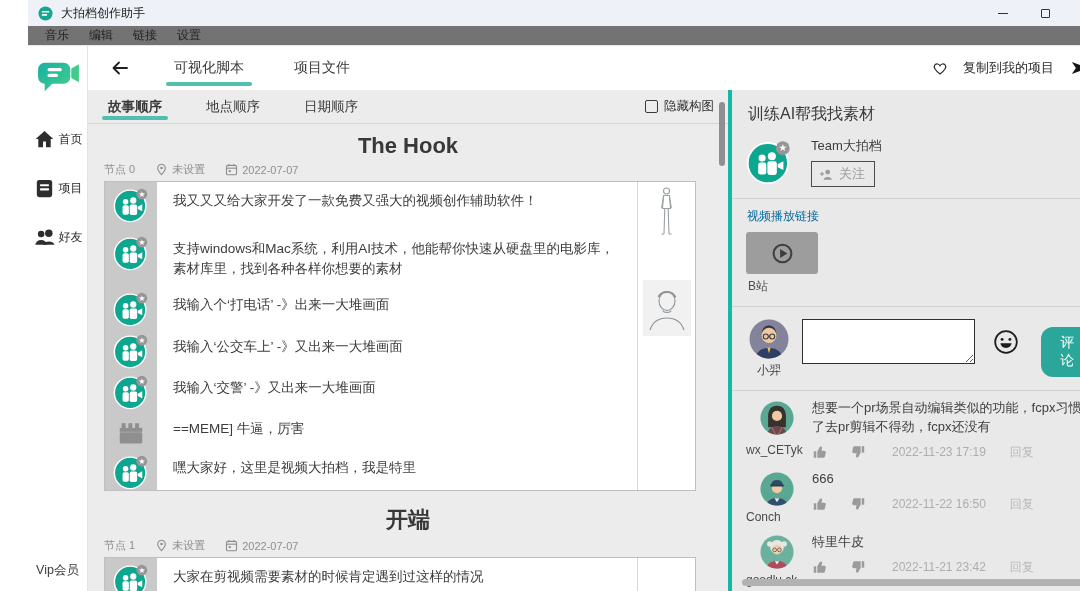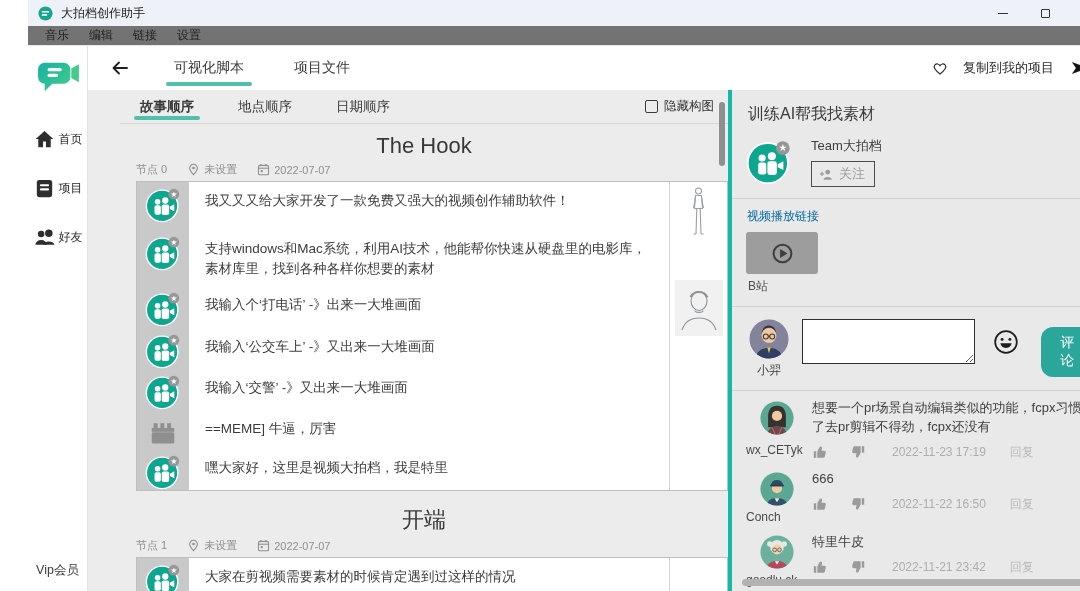--- a/index.html
+++ b/index.html
@@ -38,31 +38,31 @@
   .back-btn { width:22px; height:22px; display:flex; align-items:center; cursor:pointer; }
   .htabs { display:flex; gap:50px; margin-left:42px; height:100%; }
   .htab { display:flex; align-items:center; font-size:14px; color:#3a3a3a; position:relative; cursor:pointer; }
   .htab.active::after { content:""; position:absolute; left:-8px; right:-8px; bottom:4px; height:4px; border-radius:3px; background:#52bfae; }
   .header-right { margin-left:auto; display:flex; align-items:center; gap:14px; }
   .copy-btn { display:flex; align-items:center; gap:16px; font-size:13px; color:#2b2b2b; cursor:pointer; }
 
   .content { flex:1; display:flex; min-height:0; }
 
   
-  .script-area { width:640px; background:#ececec; position:relative; overflow:hidden; flex:0 0 auto;padding-left:32px; }
+  .script-area { width:640px; background:#ececec; position:relative; overflow:hidden; flex:0 0 auto; }
   .order-row { height:34px; display:flex; align-items:center; padding:0 14px 0 20px; border-bottom:1px solid #d6d6d6; }
   .order-tabs { display:flex; gap:44px; height:100%; }
   .order-tab { display:flex; align-items:center; font-size:13.5px; color:#3a3a3a; position:relative; cursor:pointer; }
   .order-tab.active { font-weight:bold; }
   .order-tab.active::after { content:""; position:absolute; left:-6px; right:-6px; bottom:3px; height:4px; border-radius:3px; background:#52bfae; }
   .hide-comp { margin-left:auto; display:flex; align-items:center; gap:6px; }
   .checkbox { width:13px; height:13px; border:1.5px solid #3a3a3a; border-radius:2px; background:#ececec; cursor:pointer; }
   .hide-label { font-size:12.5px; color:#2f2f2f; }
 
-  .section-title { text-align:center; font-size:22px; font-weight:normal; color:#383838; margin-top:9px; font-family:"Liberation Sans",sans-serif; }
+  .section-title { text-align:center; font-size:22px; font-weight:bold; color:#383838; margin-top:9px; font-family:"Liberation Sans",sans-serif; }
   .sec1 .section-title { margin-top:14px; }
   .meta-row { display:flex; align-items:center; gap:20px; margin:3px 0 4px 16px; font-size:11px; color:#8f8f8f; }
   .meta-item { display:flex; align-items:center; gap:4px; }
 
   .chatbox { margin-left:16px; width:592px; background:#fff; border:1px solid #bfbfbf; position:relative; }
   .row { display:flex; }
   .cell-avatar { width:52px; background:#c9c9c9; display:flex; justify-content:center; padding-top:5px; flex:0 0 auto; }
   .cell-avatar svg { width:36px; height:36px; }
   .cell-text { flex:1; padding:9px 70px 6px 16px; font-size:13.5px; color:#3c3c3c; line-height:1.5; }
   .sec0 .row:nth-child(1){min-height:48px} .sec0 .row:nth-child(2){min-height:56px}

